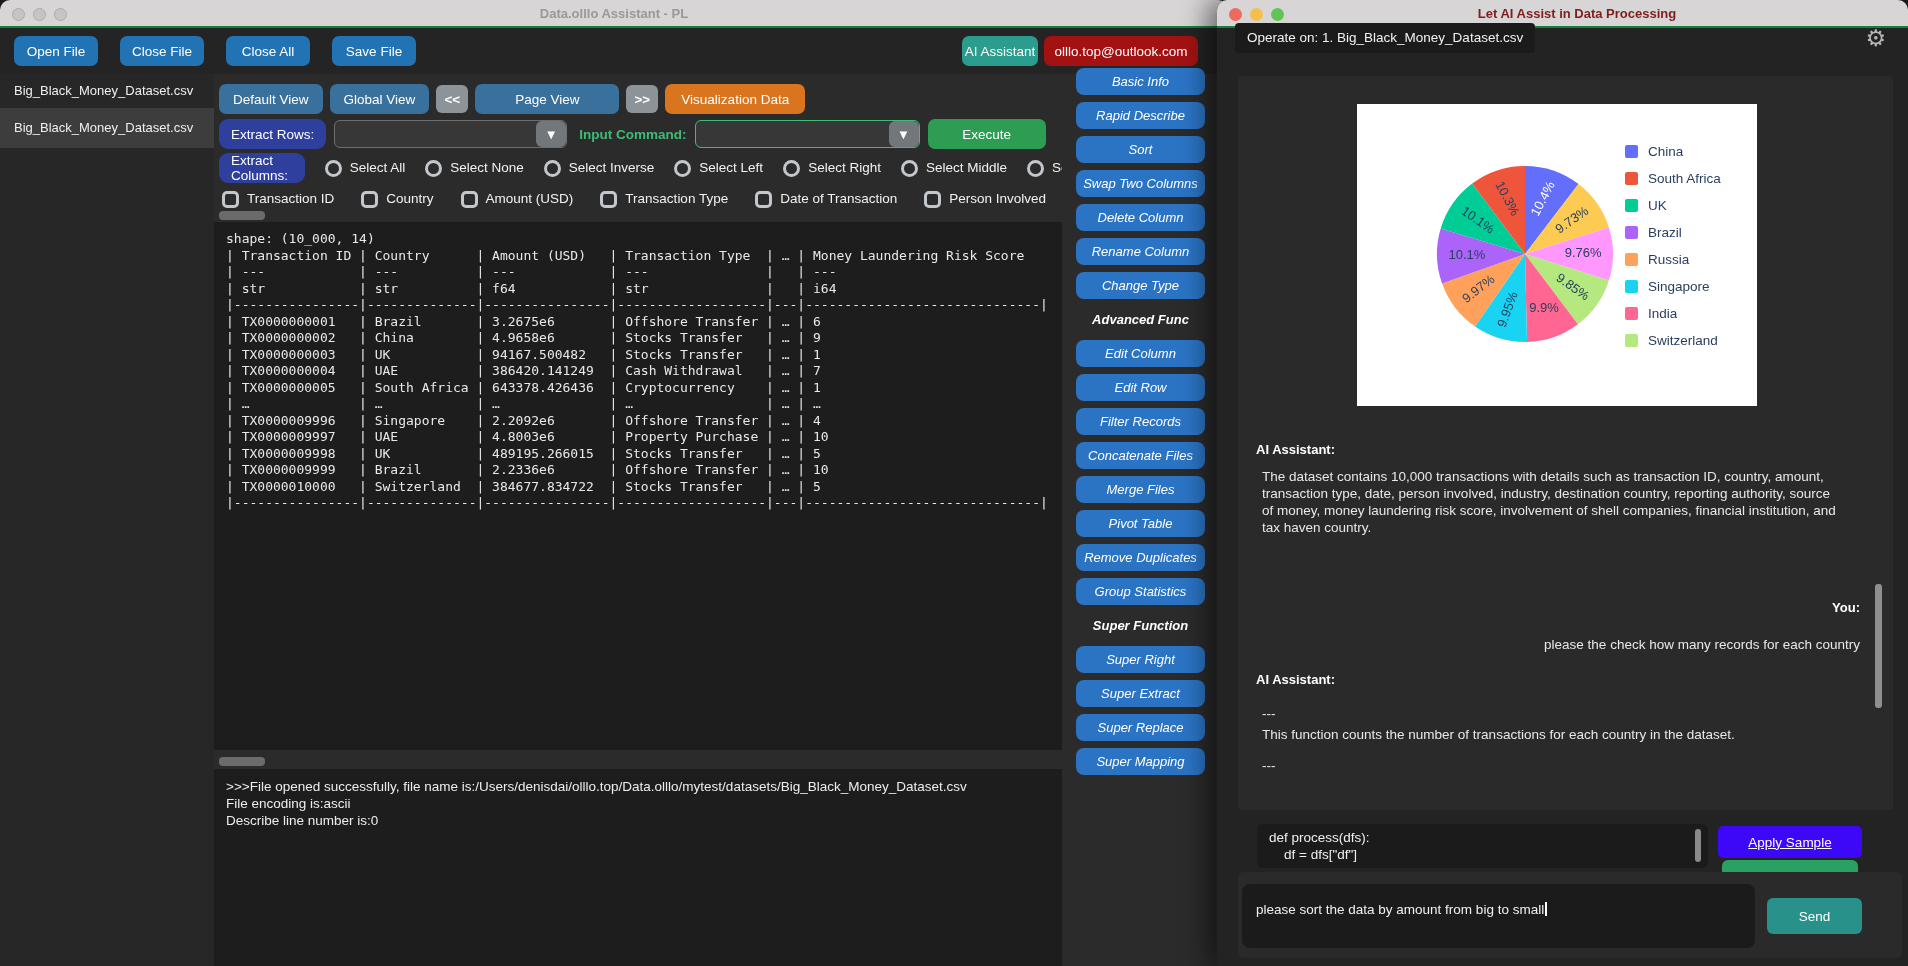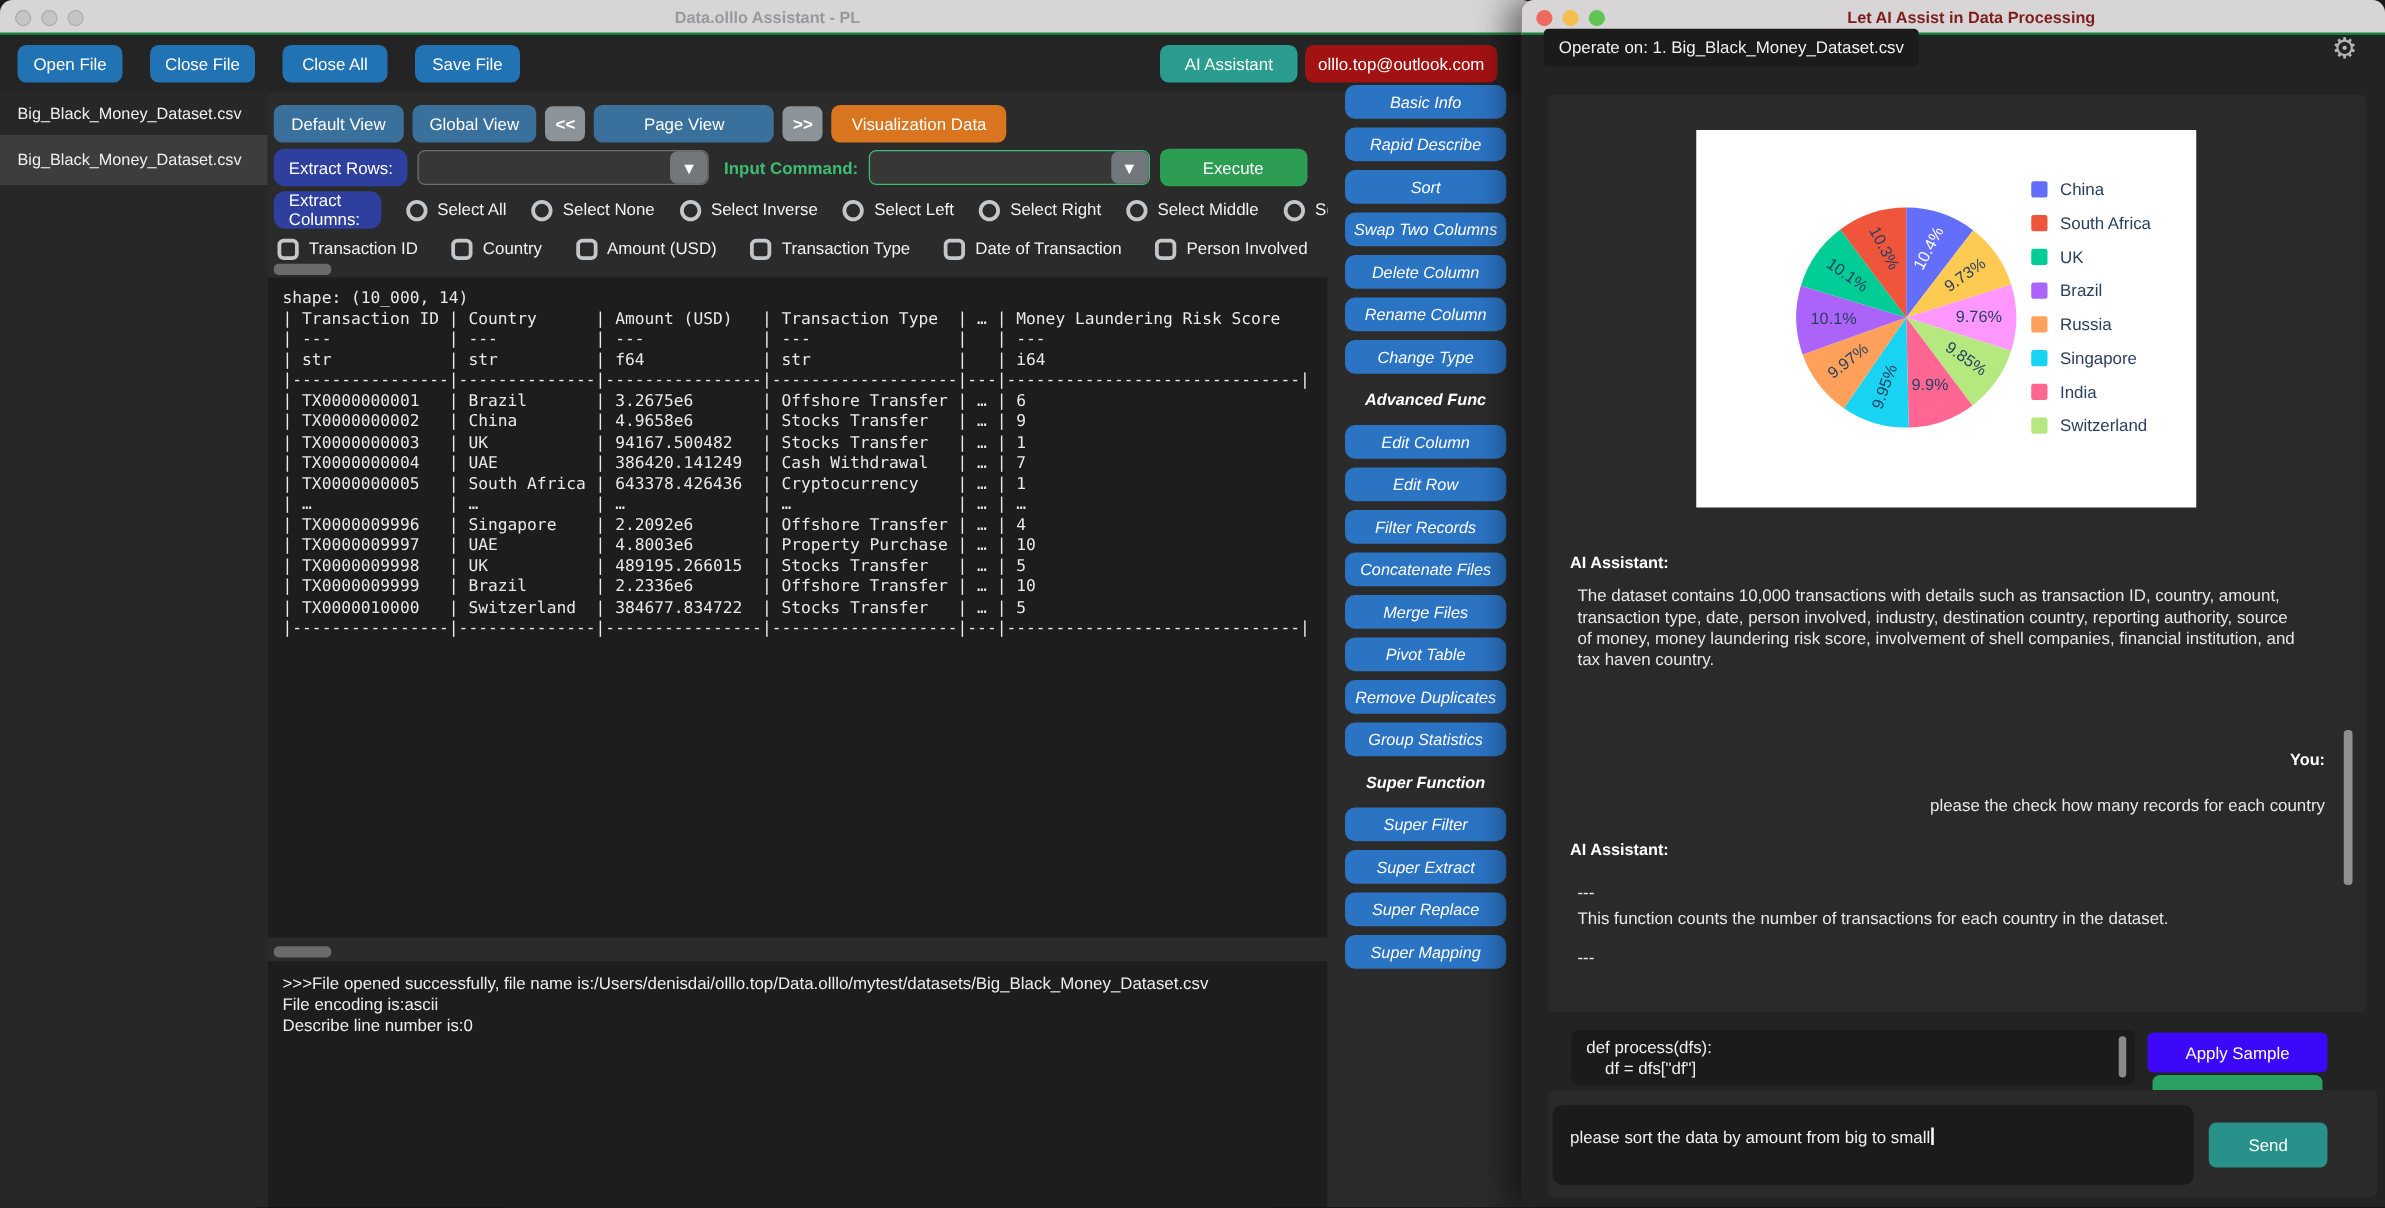--- a/index.html
+++ b/index.html
@@ -19,21 +19,21 @@
   .tb-title.inactive { color:#9a989a; }
   .tb-title.active { color:#7f1d1d;margin-left:29px; }
 
   
   .win-left { left:0; width:1228px; height:966px; background:#2b2b2b; }
   .toolbar { position:absolute; top:28px; left:0; right:0; height:46px; background:#242424;
              display:flex; align-items:center; padding-left:14px; }
   .btn { border:none; color:#fff; font-size:13.5px; cursor:pointer; font-family:inherit; }
   .btn-blue { background:var(--accent-blue); border-radius:7px; height:30px; }
   .toolbar .btn-blue { width:84px; margin-right:22px; }
-  .btn-ai { background:var(--teal); border-radius:7px; height:30px; width:110px; margin-left:auto; }
+  .btn-ai { background:var(--teal); border-radius:7px; height:30px; width:76px; margin-left:auto; }
   .btn-account { background:var(--brand-red); border-radius:7px; height:30px; width:154px; margin-left:6px; margin-right:30px; }
 
   .filepanel { position:absolute; top:74px; left:0; width:214px; bottom:0; background:#272727; }
   .file-item { height:34px; line-height:34px; padding-left:14px; color:#f0f0f0; font-size:13px;
                white-space:nowrap; overflow:hidden; }
   .file-item.selected { background:#3d3d3d; height:40px; line-height:40px; }
 
   .main-col { position:absolute; left:214px; top:74px; width:848px; bottom:0; overflow:hidden; }
   .row { position:absolute; display:flex; align-items:center; }
   .row-views { left:5px; top:10px; gap:7px; }
@@ -93,21 +93,21 @@
   .chat-par { position:absolute; left:24px; width:578px; color:#e8e8e8; font-size:13.5px; line-height:17px; }
   .chat-right { position:absolute; right:33px; text-align:right; }
   .sep-text { position:absolute; left:24px; color:#e8e8e8; font-size:13.5px; }
   .vthumb { position:absolute; width:7px; border-radius:3px; background:#8f8f8f; }
 
   .code-box { position:absolute; left:1257px; top:824px; width:451px; height:44px; background:#1b1b1b;
               border-radius:6px; padding:5px 12px; overflow:hidden; }
   .code-line { color:#f0f0f0; font-size:13.5px; line-height:17px; white-space:pre; }
   .code-thumb { position:absolute; right:6px; top:5px; width:6px; height:33px; background:#8a8a8a; border-radius:3px; }
   .btn-apply { position:absolute; left:1718px; top:826px; width:144px; height:32px;
-               background:var(--apply-blue); border-radius:5px; }
+               background:var(--apply-blue); border-radius:5px;text-decoration:underline; }
   .green-sliver { position:absolute; left:1722px; top:860px; width:136px; height:12px;
                   background:#2aa062; border-radius:6px 6px 0 0; }
   .input-panel { position:absolute; left:1238px; top:872px; width:664px; height:86px; background:#2a2a2a; border-radius:6px; }
   .chat-input { position:absolute; left:4px; top:12px; width:513px; height:64px; background:#1b1b1b;
                 border-radius:8px; padding:18px 0 0 14px; color:#f0f0f0; font-size:13.5px; cursor:text; }
   .caret { display:inline-block; width:1.5px; height:14px; background:#ffffff; vertical-align:-2px; margin-left:1px; }
   .btn-send { position:absolute; left:529px; top:26px; width:95px; height:36px;
               background:var(--send-teal); border-radius:6px; font-size:13.5px; }
 </style>
 </head>
@@ -273,21 +273,21 @@
         <div class="func-item label">Advanced Func</div>
         <div class="func-item button">Edit Column</div>
         <div class="func-item button">Edit Row</div>
         <div class="func-item button">Filter Records</div>
         <div class="func-item button">Concatenate Files</div>
         <div class="func-item button">Merge Files</div>
         <div class="func-item button">Pivot Table</div>
         <div class="func-item button">Remove Duplicates</div>
         <div class="func-item button">Group Statistics</div>
         <div class="func-item label">Super Function</div>
-        <div class="func-item button">Super Filter</div>
+        <div class="func-item button">Super Right</div>
         <div class="func-item button">Super Extract</div>
         <div class="func-item button">Super Replace</div>
         <div class="func-item button">Super Mapping</div>
       </div>
   </section>
 
   <section class="win win-right">
     <div class="titlebar">
       <span class="lights">
         <i class="light red"></i>

